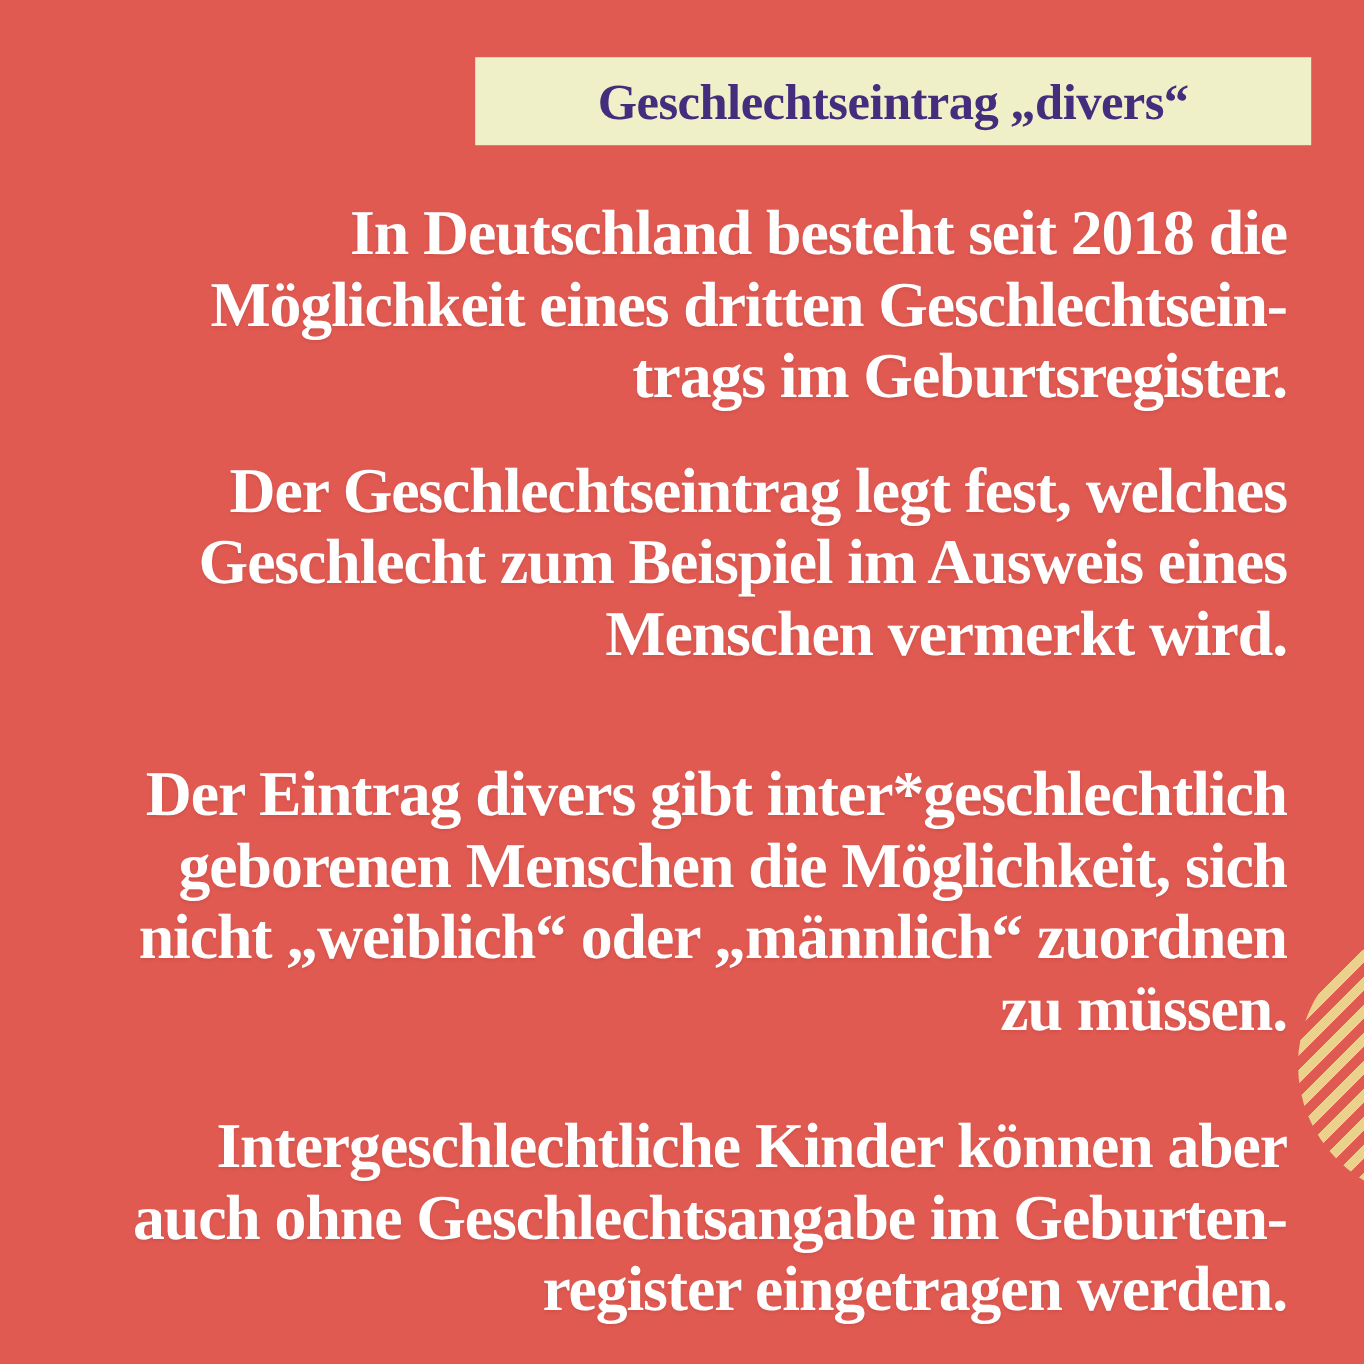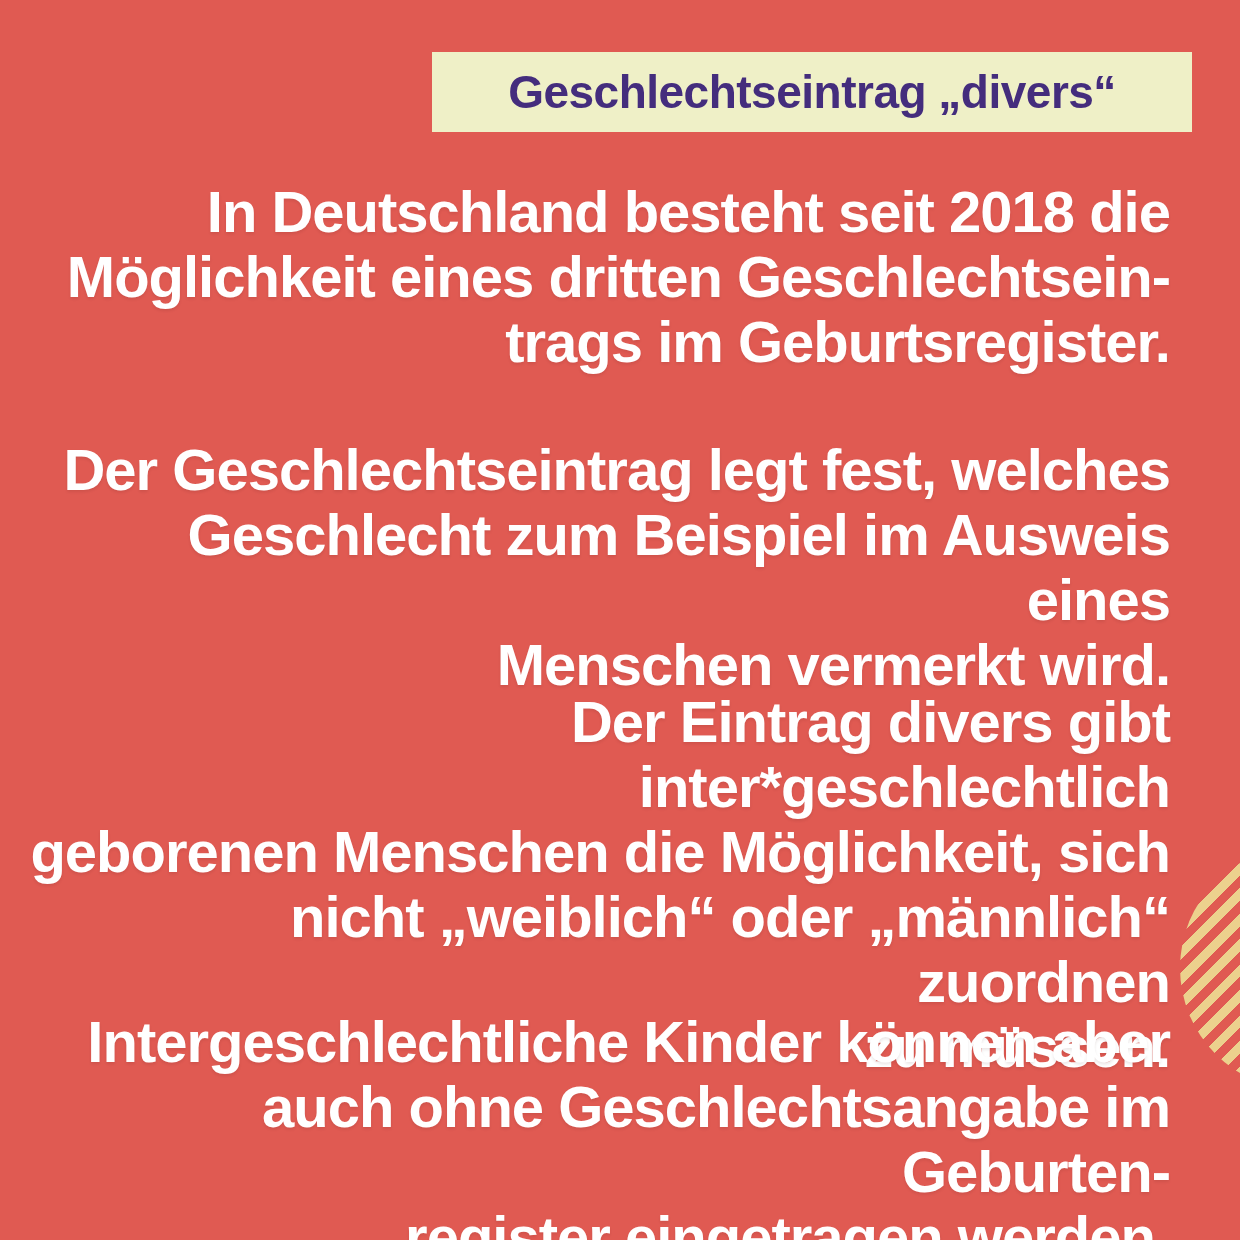--- a/index.html
+++ b/index.html
@@ -10,21 +10,21 @@
     --stripe: #ecd18d;
   }
   * { margin: 0; padding: 0; box-sizing: border-box; }
   html, body { background: #fff; }
   .card {
     position: relative;
     width: 1240px;
     height: 1240px;
     overflow: hidden;
     background: var(--background);
-    font-family: Liberation Sans, sans-serif;
+    font-family: Liberation Serif, serif;
   }
   .title-box {
     position: absolute;
     left: 432px;
     top: 52px;
     width: 760px;
     height: 80px;
     background: var(--title-box);
     display: flex;
     align-items: center;
@@ -44,21 +44,21 @@
     text-align: right;
     color: var(--body-text);
     font-size: 58px;
     line-height: 65px;
     font-weight: 700;
     letter-spacing: -1px;
     white-space: pre-line;
     text-shadow: 0 2px 3px rgba(60, 20, 20, 0.10);
   }
   .p1 { top: 179px; }
-  .p2 { top: 437px; }
+  .p2 { top: 413px; }
   .p3 { top: 689px; }
   .p4 { top: 1009px; }
   .striped-circle {
     position: absolute;
     left: 1180px;
     top: 846px;
     width: 244px;
     height: 244px;
     border-radius: 50%;
     background: repeating-linear-gradient(

